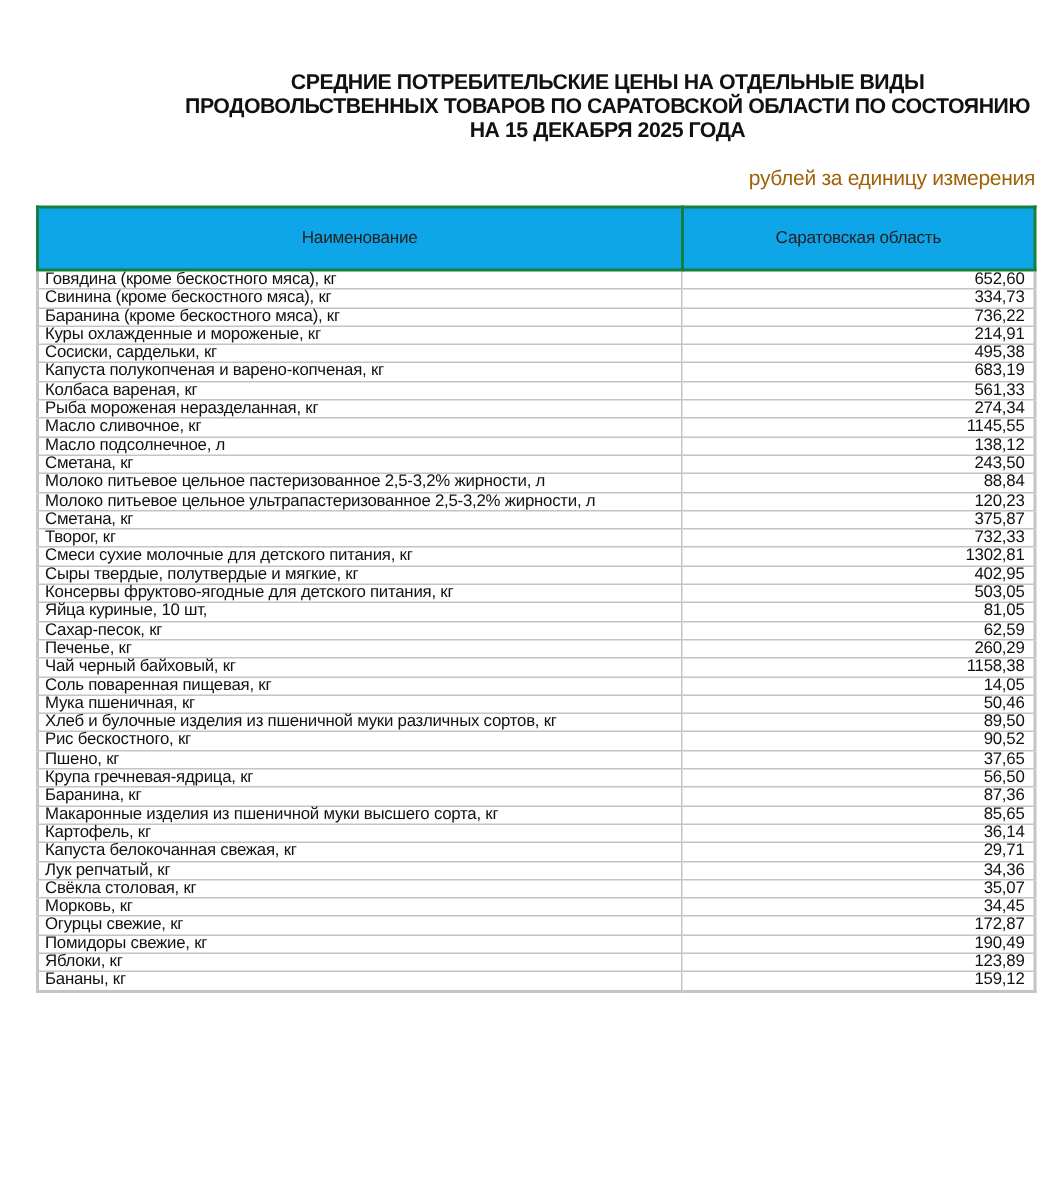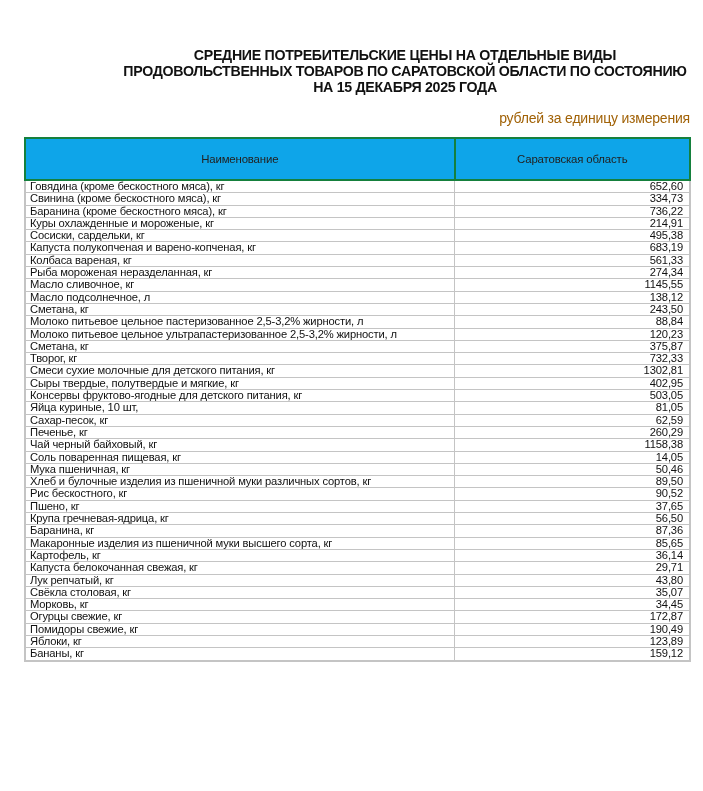--- a/index.html
+++ b/index.html
@@ -178,21 +178,21 @@
       <tr>
         <td class="name">Картофель, кг</td>
         <td class="value">36,14</td>
       </tr>
       <tr>
         <td class="name">Капуста белокочанная свежая, кг</td>
         <td class="value">29,71</td>
       </tr>
       <tr>
         <td class="name">Лук репчатый, кг</td>
-        <td class="value">43,80</td>
+        <td class="value">34,36</td>
       </tr>
       <tr>
         <td class="name">Свёкла столовая, кг</td>
         <td class="value">35,07</td>
       </tr>
       <tr>
         <td class="name">Морковь, кг</td>
         <td class="value">34,45</td>
       </tr>
       <tr>

